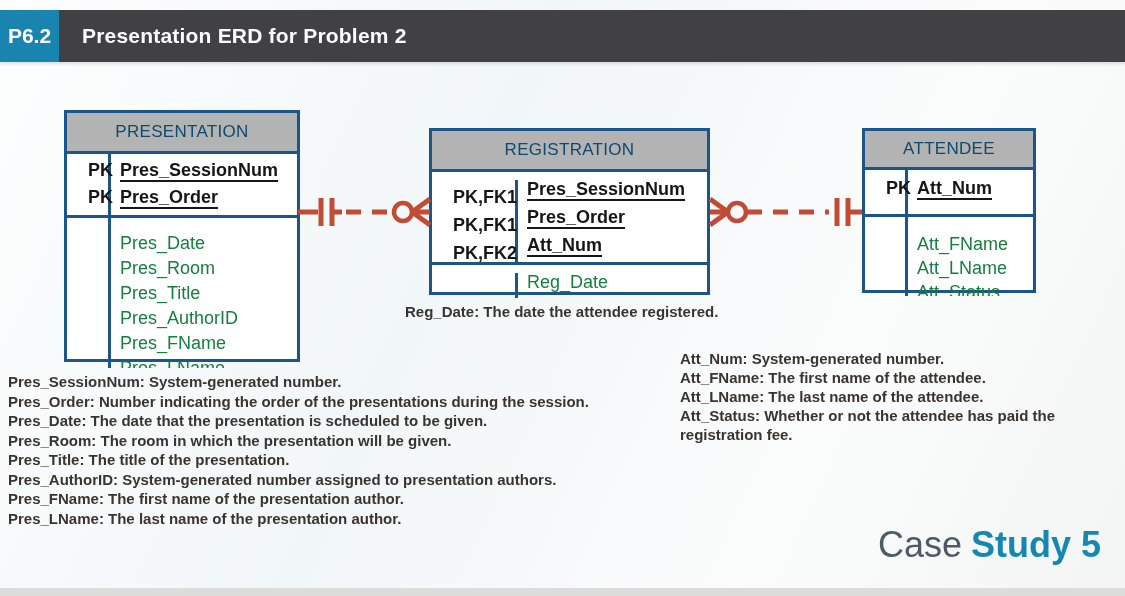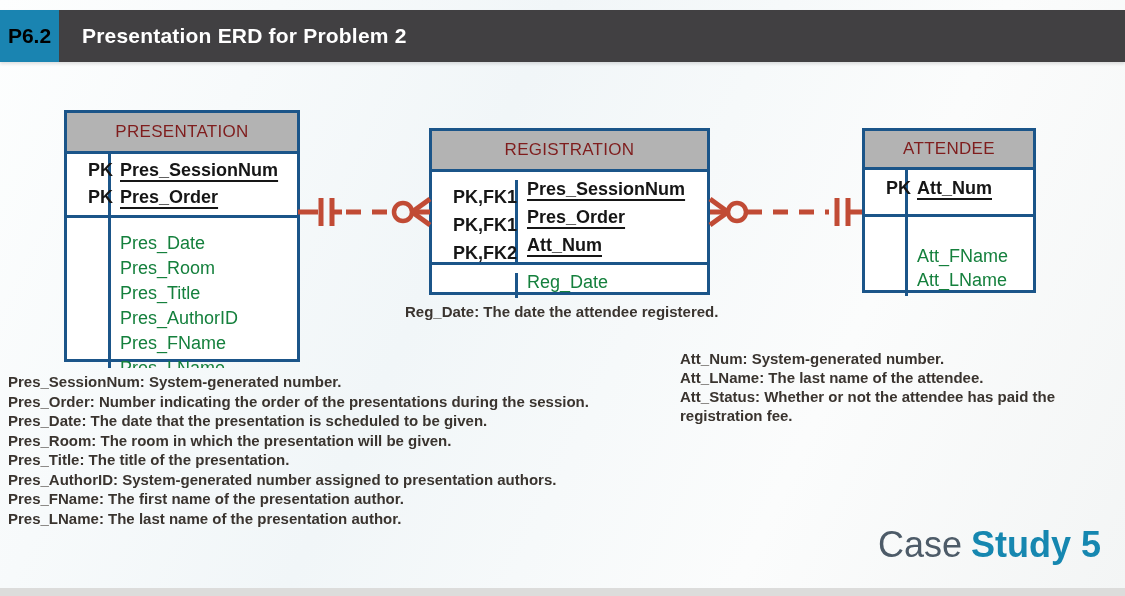--- a/index.html
+++ b/index.html
@@ -5,27 +5,27 @@
   html,body{margin:0;padding:0;background:#fff;}
   #canvas{
     position:relative;width:1125px;height:596px;overflow:hidden;
     font-family:"Liberation Sans",sans-serif;
     background:linear-gradient(115deg,#fdfefe 0%,#f1f6f8 40%,#fbfcfc 72%,#f3f5f5 100%);
   }
   
   .hdr{position:absolute;top:10px;left:0;right:0;height:52px;background:var(--header-bar);
        box-shadow:0 2px 3px rgba(0,0,0,0.12);}
   .hdr-tag{position:absolute;left:0;top:0;bottom:0;width:59px;background:var(--header-accent);
-       color:#000000;font-size:21px;font-weight:bold;display:flex;align-items:center;justify-content:center;}
+       color:#ffffff;font-size:21px;font-weight:bold;display:flex;align-items:center;justify-content:center;}
   .hdr-title{position:absolute;left:82px;top:0;height:52px;line-height:52px;color:#fff;
        font-size:21px;font-weight:bold;letter-spacing:0.2px;}
   
   .entity{position:absolute;border:3px solid var(--table-border);background:#fff;box-sizing:border-box;}
   .ent-hdr{background:var(--table-header-bg);border-bottom:3px solid var(--table-border);
-       text-align:center;font-size:17px;color:#7f1d1d;display:flex;align-items:center;justify-content:center;
+       text-align:center;font-size:17px;color:#0c4a6e;display:flex;align-items:center;justify-content:center;
        letter-spacing:0.3px;}
   .sec{display:flex;}
   .sec.keys{border-bottom:3px solid var(--table-border);}
   .pk-col{border-right:3px solid var(--table-border);font-weight:bold;color:#161616;
        padding:3px 0 0 21px;box-sizing:border-box;flex:none;}
   .name-col{padding:3px 0 0 9px;box-sizing:border-box;flex:1;overflow:hidden;}
   .keyname{font-weight:bold;color:#161616;text-decoration:underline;
        text-decoration-thickness:2px;text-underline-offset:4px;}
   .attrname{color:#15803d;}
   
@@ -40,21 +40,21 @@
   #ent-reg .ent-hdr{height:38px;}
   #ent-reg .pk-col{width:86px;margin-top:8px;}
   #ent-reg .keys{height:90px;font-size:18px;line-height:28px;}
   #ent-reg .attrs{height:33px;font-size:18px;line-height:28px;}
   
   #ent-att{left:862px;top:128px;width:174px;height:165px;}
   #ent-att .ent-hdr{height:36px;}
   #ent-att .pk-col{width:43px;}
   #ent-att .keys{height:44px;font-size:18px;line-height:30px;}
   #ent-att .attrs{height:79px;font-size:18px;line-height:24px;}
-  #ent-att .attrs .name-col{padding-top:27px;}
+  #ent-att .attrs .name-col{padding-top:15px;}
   
   .conn{position:absolute;overflow:visible;}
   .conn .stroke{stroke:var(--relationship);stroke-width:5;fill:none;}
   .conn .circ{stroke:var(--relationship);stroke-width:4.5;fill:none;}
   
   .note{position:absolute;font-weight:bold;color:var(--note-text);}
   #note-reg{left:405px;top:303px;font-size:15px;}
   #notes-pres{left:8px;top:372px;width:600px;font-size:15px;line-height:19.5px;}
   #notes-att{left:680px;top:349px;width:400px;font-size:15px;line-height:19px;}
   
@@ -171,20 +171,21 @@
     <div>Pres_Date: The date that the presentation is scheduled to be given.</div>
     <div>Pres_Room: The room in which the presentation will be given.</div>
     <div>Pres_Title: The title of the presentation.</div>
     <div>Pres_AuthorID:  System-generated number assigned to presentation authors.</div>
     <div>Pres_FName: The first name of the presentation author.</div>
     <div>Pres_LName: The last name of the presentation author.</div>
   </div>
 
   <div class="note" id="notes-att">
     <div>Att_Num:  System-generated number.</div>
+    <div>Att_FName: The first name of the attendee.</div>
     <div>Att_LName: The last name of the attendee.</div>
     <div>Att_Status:  Whether or not the attendee has paid the registration fee.</div>
   </div>
 
   <div class="case">
     <span class="c1">Case</span><span class="c2">Study 5</span>
   </div>
 
   <div class="bottom-strip"></div>
 </div>

